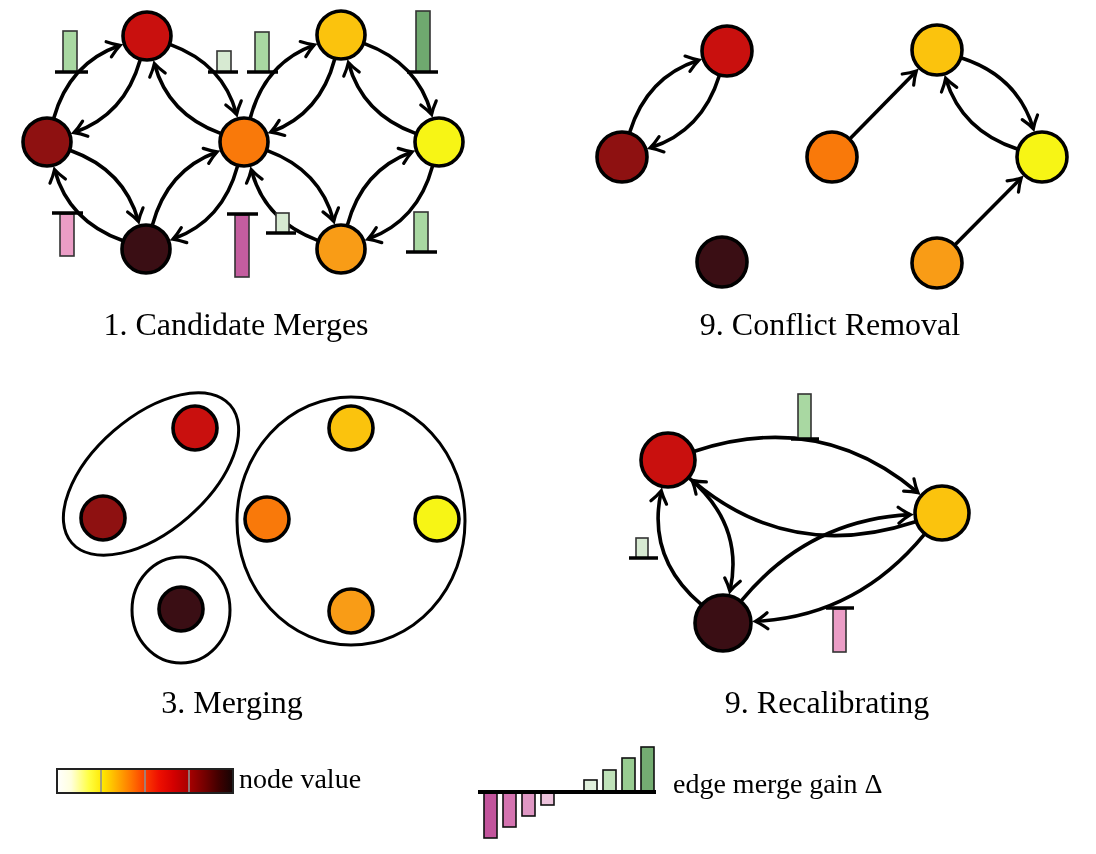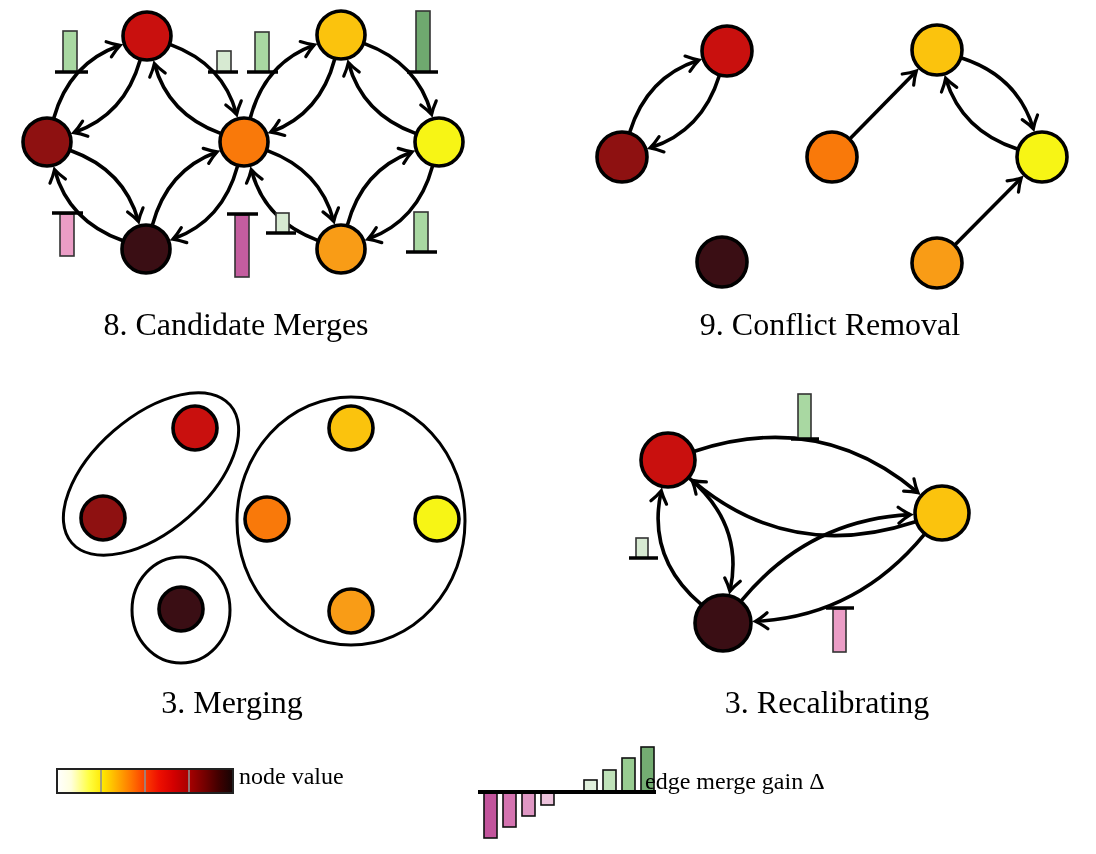--- a/index.html
+++ b/index.html
@@ -1,20 +1,20 @@
 <!DOCTYPE html>
 <html><head>
 <meta charset="utf-8">
 <style>
   html,body{margin:0;padding:0;background:#ffffff;}
   .stage{position:relative;width:1096px;height:854px;background:#ffffff;overflow:hidden;
          font-family:"Liberation Serif", serif;color:#000;}
   #fig{position:absolute;left:0;top:0;}
   .caption{position:absolute;font-size:32px;white-space:nowrap;transform:translateX(-50%);}
-  .legend-label{position:absolute;font-size:24px;white-space:nowrap;}
+  .legend-label{position:absolute;font-size:28px;white-space:nowrap;}
 </style>
 </head>
 <body>
 
 <div class="stage">
 
   <svg id="fig" width="1096" height="854" viewBox="0 0 1096 854">
     <defs>
       <marker id="arr" markerUnits="userSpaceOnUse" markerWidth="30" markerHeight="30" viewBox="-15 -15 30 30" refX="0" refY="0" orient="auto">
         <path d="M-11.5,-8 Q-5,-2.8 0.5,0 Q-5,2.8 -11.5,8" fill="none" stroke="#000" stroke-width="3.2" stroke-linecap="round"></path>
@@ -130,20 +130,20 @@
         <rect x="522" y="793" width="13" height="23" fill="#df97c4" stroke="#111" stroke-width="1.6"></rect>
         <rect x="541" y="793" width="13" height="12" fill="#ecc2dc" stroke="#111" stroke-width="1.6"></rect>
         <rect x="584" y="780" width="13" height="11" fill="#e0efdc" stroke="#111" stroke-width="1.6"></rect>
         <rect x="603" y="770" width="13" height="21" fill="#bfe2b9" stroke="#111" stroke-width="1.6"></rect>
         <rect x="622" y="758" width="13" height="33" fill="#98cc91" stroke="#111" stroke-width="1.6"></rect>
         <rect x="641" y="747" width="13" height="44" fill="#74ad72" stroke="#111" stroke-width="1.6"></rect>
         <line x1="478" y1="792" x2="656" y2="792" stroke="#000" stroke-width="4"></line>
       </g>
   </svg>
 
-  <div class="caption" style="left:236px;top:306px">8. Candidate Merges</div>
+  <div class="caption" style="left:236px;top:306px">1. Candidate Merges</div>
   <div class="caption" style="left:830px;top:306px">9. Conflict Removal</div>
   <div class="caption" style="left:232px;top:684px">3. Merging</div>
-  <div class="caption" style="left:827px;top:684px">3. Recalibrating</div>
+  <div class="caption" style="left:827px;top:684px">9. Recalibrating</div>
 
   <div class="legend-label" style="left:239px;top:763px">node value</div>
-  <div class="legend-label" style="left:645px;top:768px">edge merge gain Δ</div>
+  <div class="legend-label" style="left:673px;top:768px">edge merge gain Δ</div>
 </div>
 
 </body></html>

